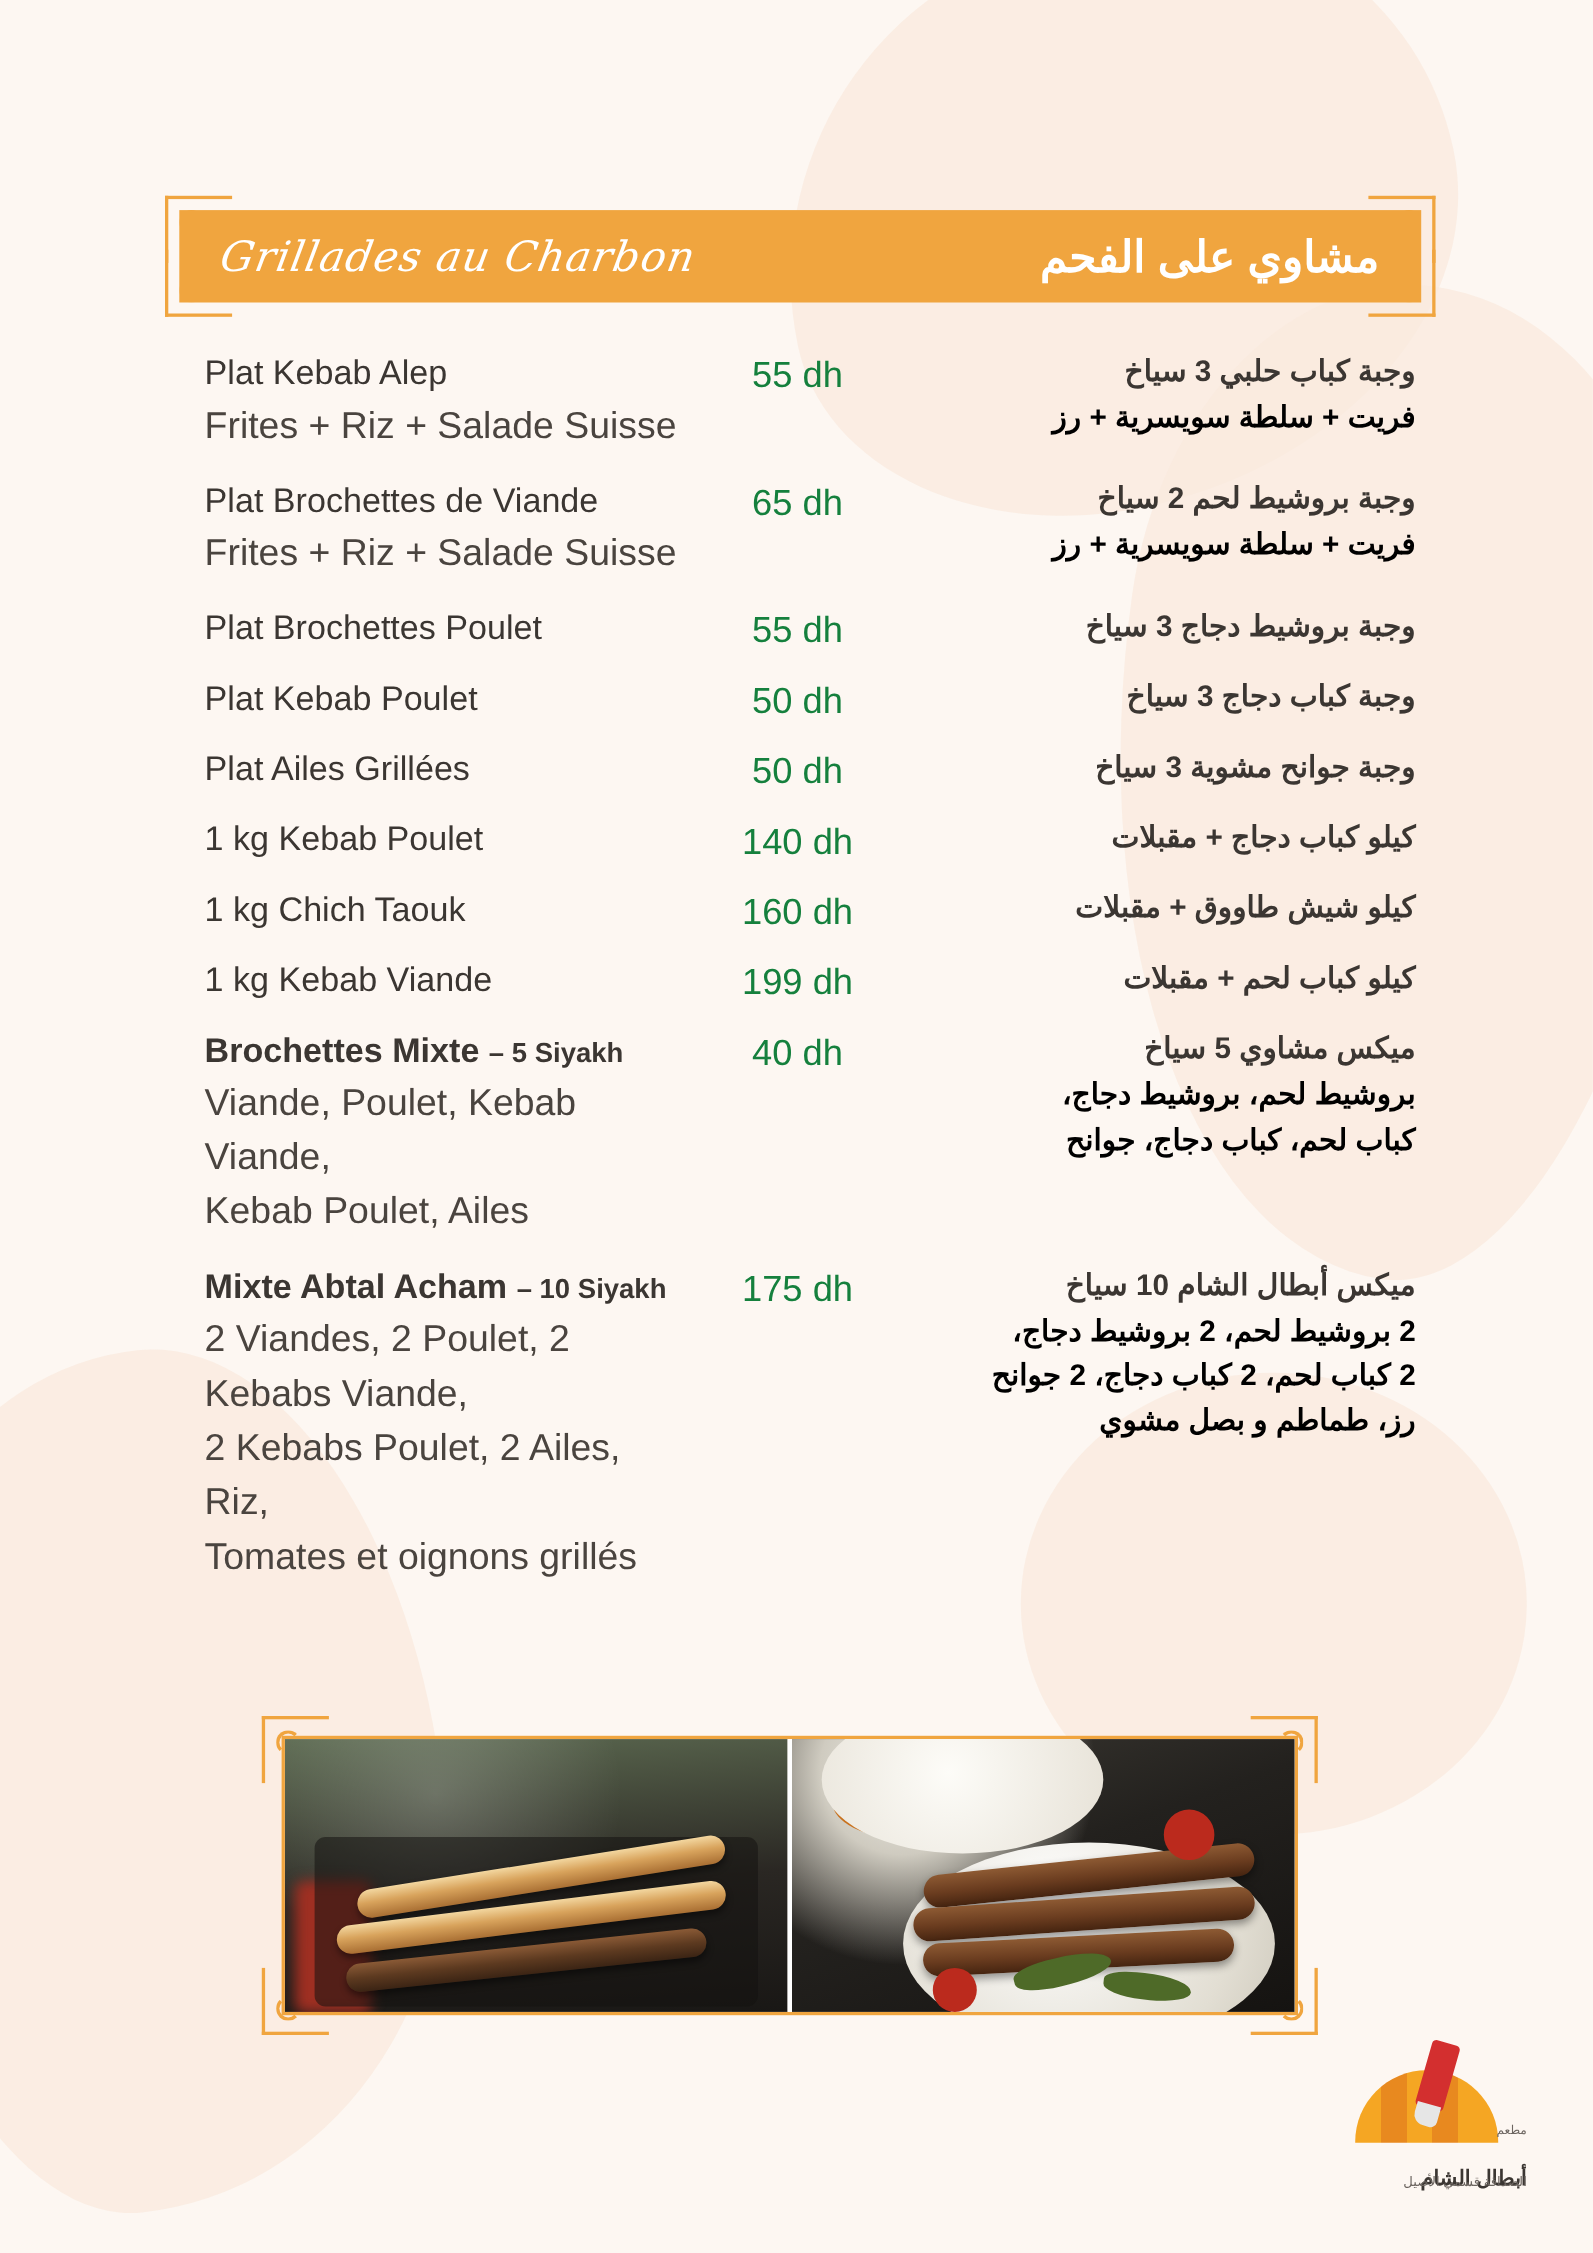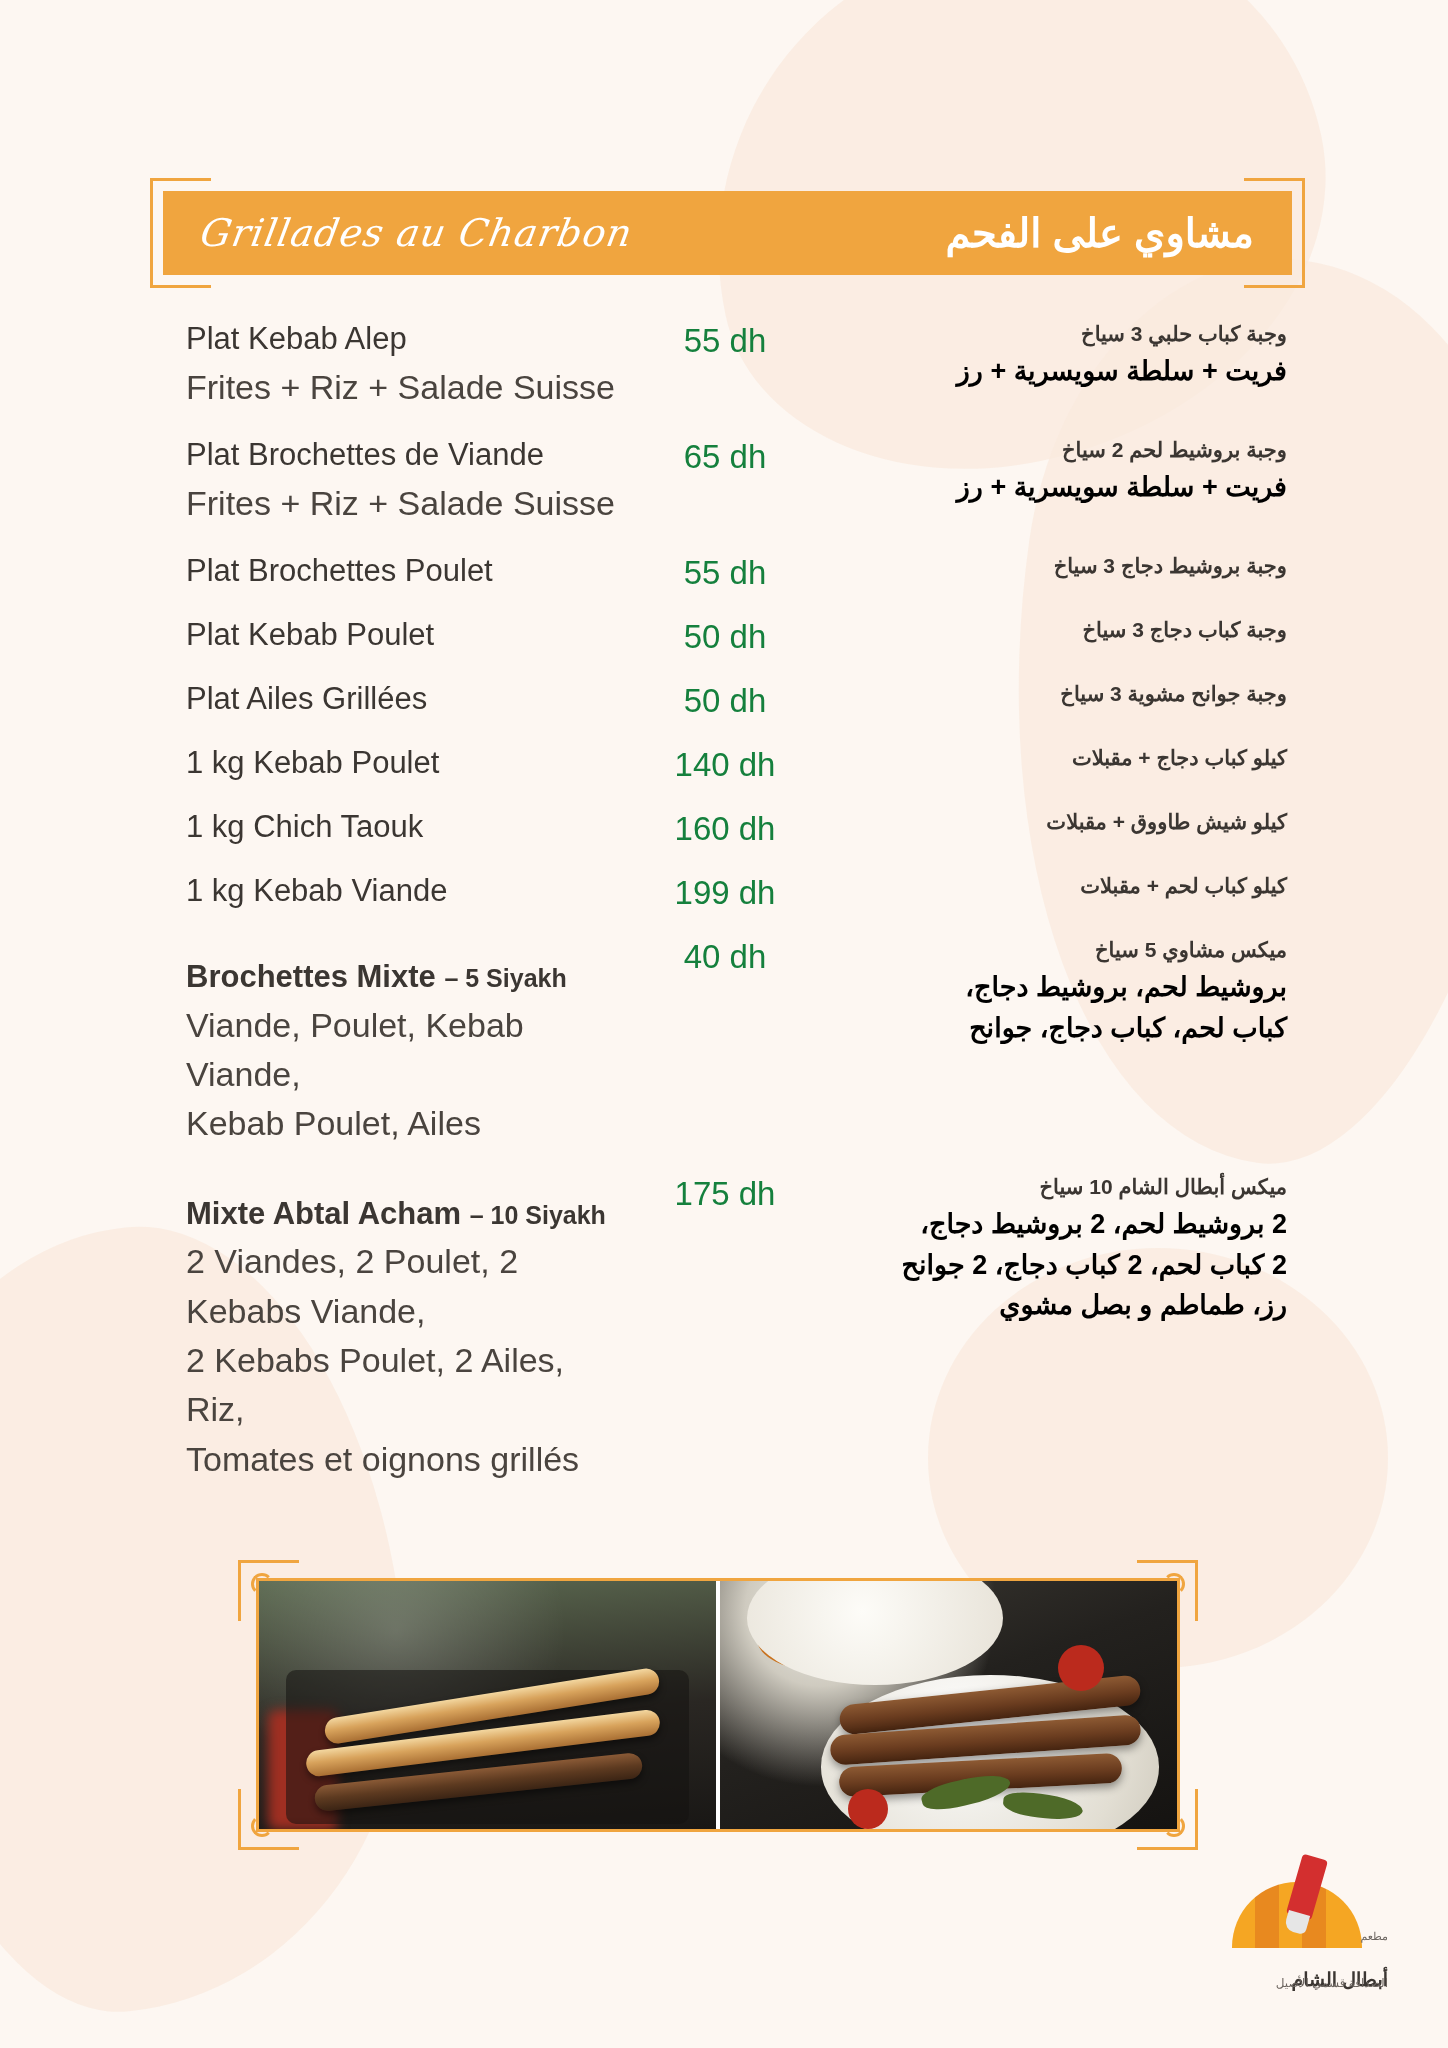--- a/index.html
+++ b/index.html
@@ -143,39 +143,39 @@
     padding-right: 18px;
     box-sizing: border-box;
   }
 
   .name-fr {
     font-size: 31px;
     color: #3b3632;
     line-height: 1.25;
     font-family: "Liberation Sans", sans-serif;
   }
-  .name-fr.bold { font-weight: bold; margin-top: 22px; }
+  .name-fr.bold { font-weight: bold; }
   .name-fr .sub-inline {
     font-size: 25px;
     font-weight: bold;
     color: #3b3632;
   }
   .desc-fr {
     font-size: 34px;
     color: #4a443f;
     line-height: 1.45;
     margin-top: 4px;
   }
   .price {
     font-size: 33px;
     color: #15803d;
     font-family: "Liberation Sans", sans-serif;
   }
   .name-ar {
-    font-size: 21px;
+    font-size: 27px;
     font-weight: bold;
     color: #3b3632;
     line-height: 1.3;
   }
   .desc-ar {
     font-size: 27px;
     font-weight: bold;
     color: #000000;
     line-height: 1.5;
     margin-top: 4px;

